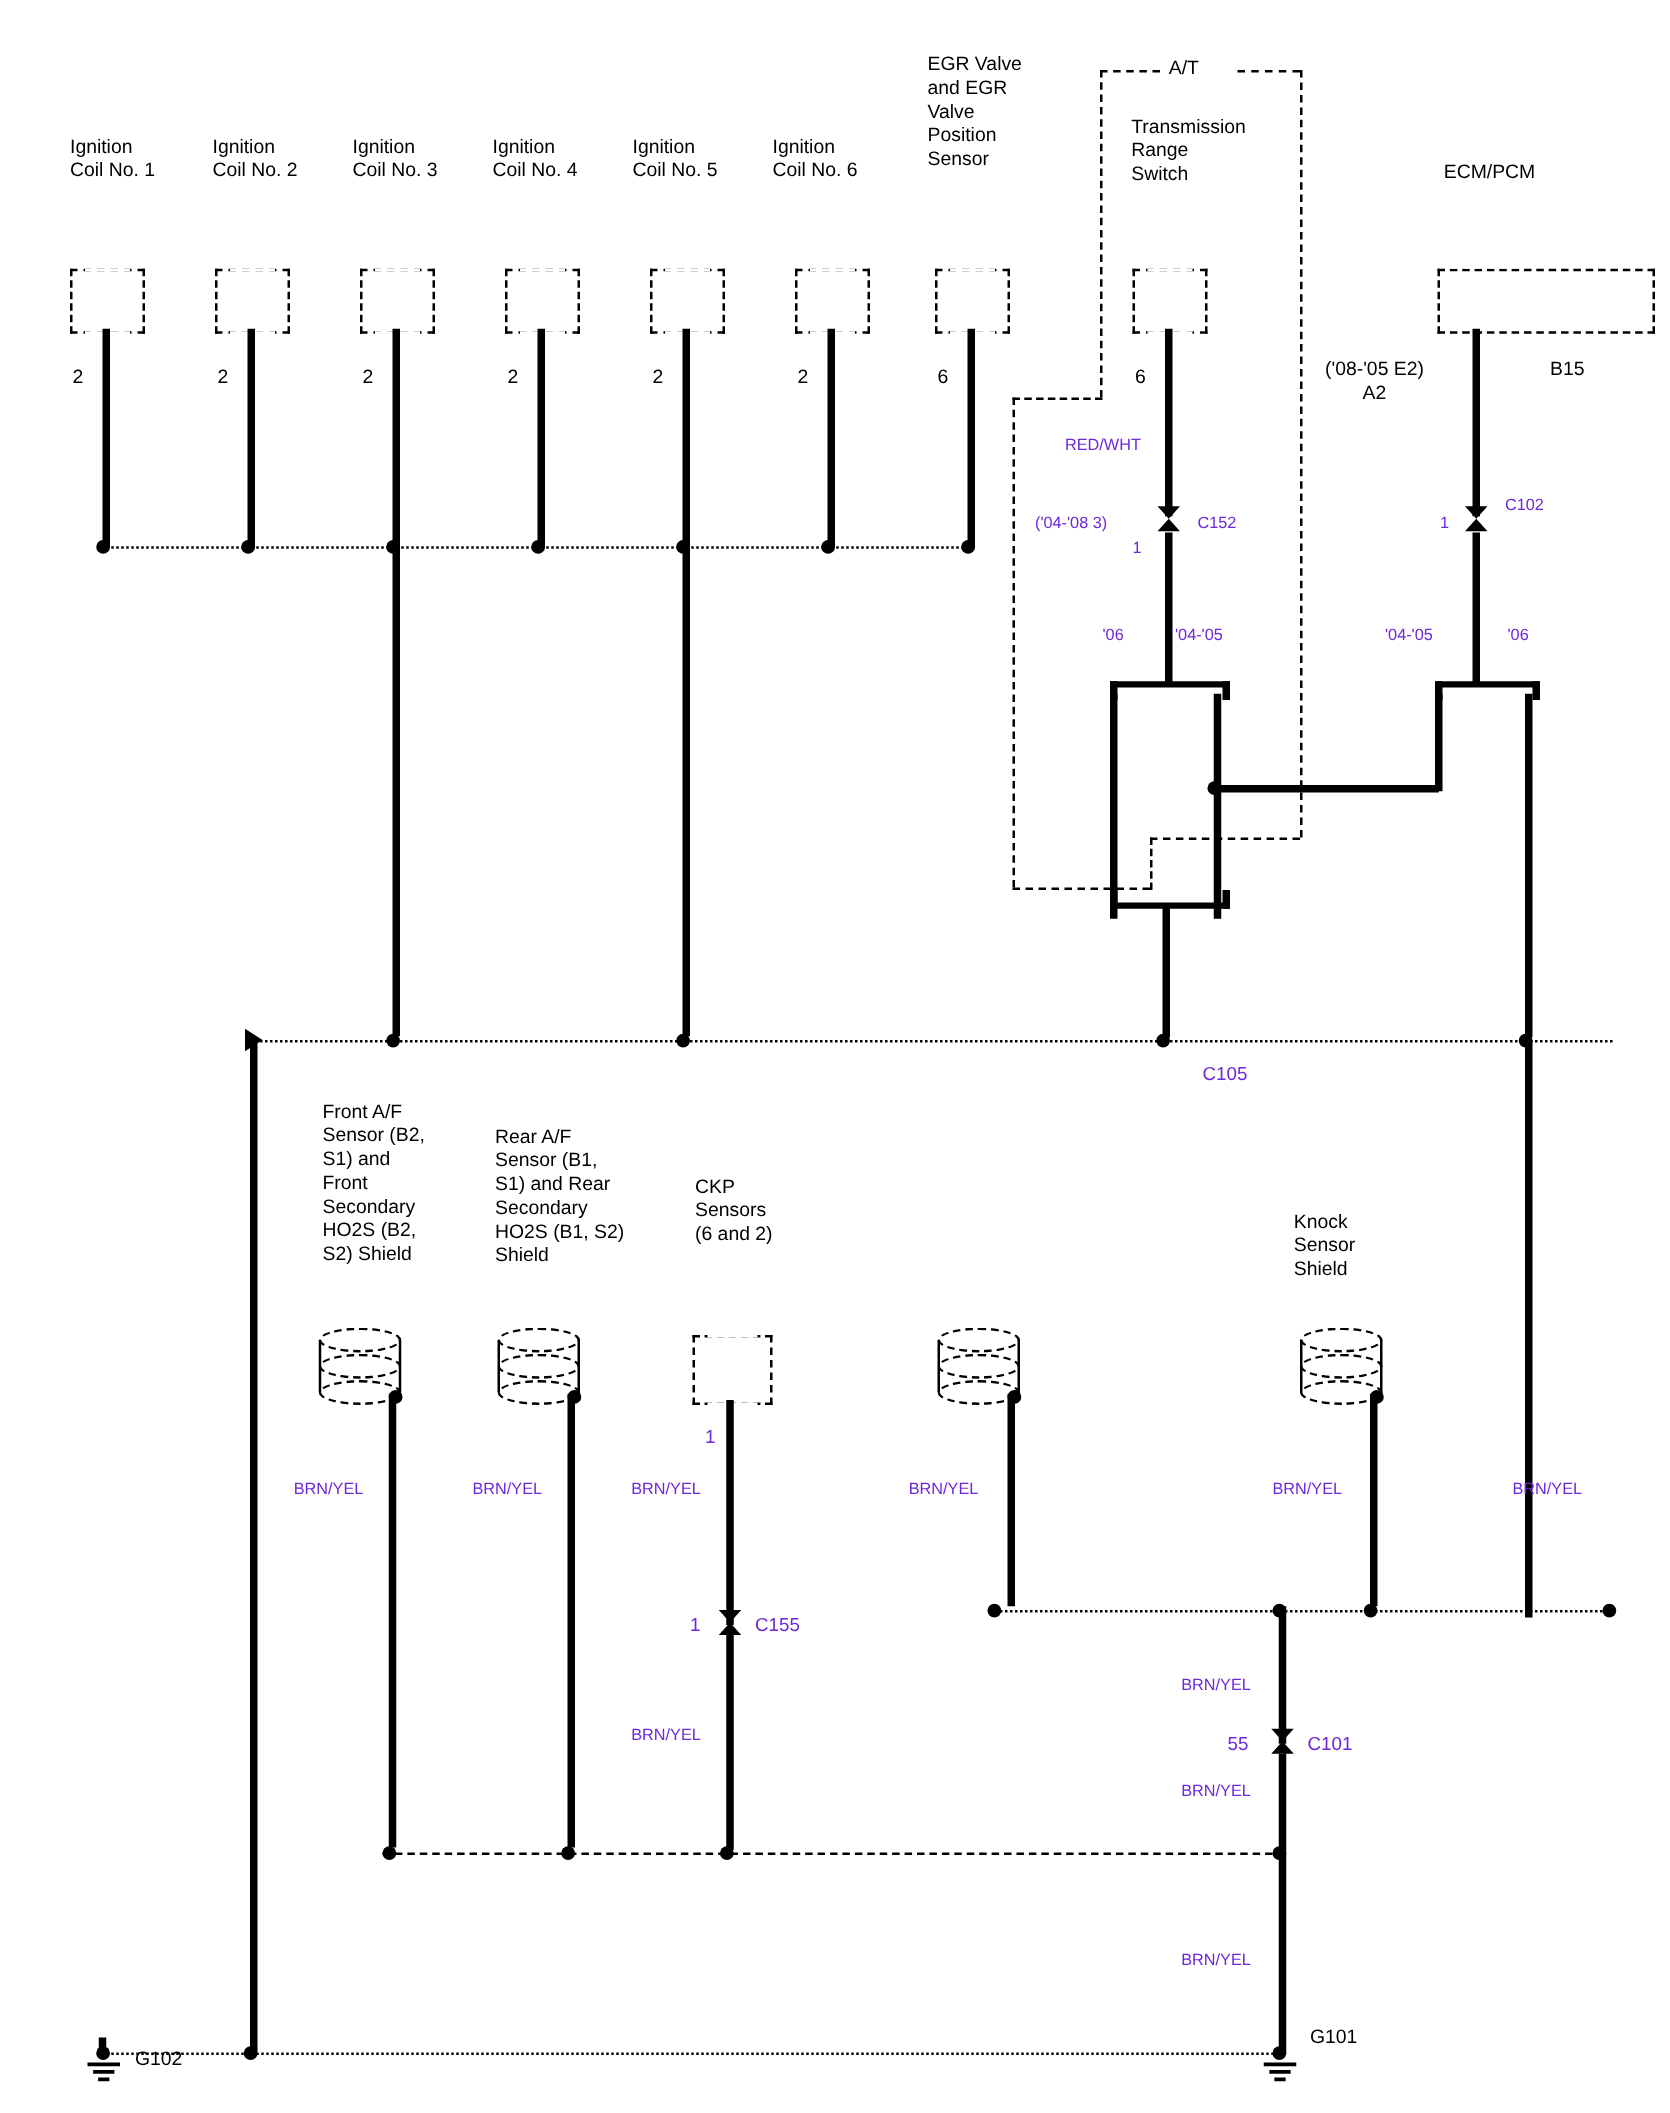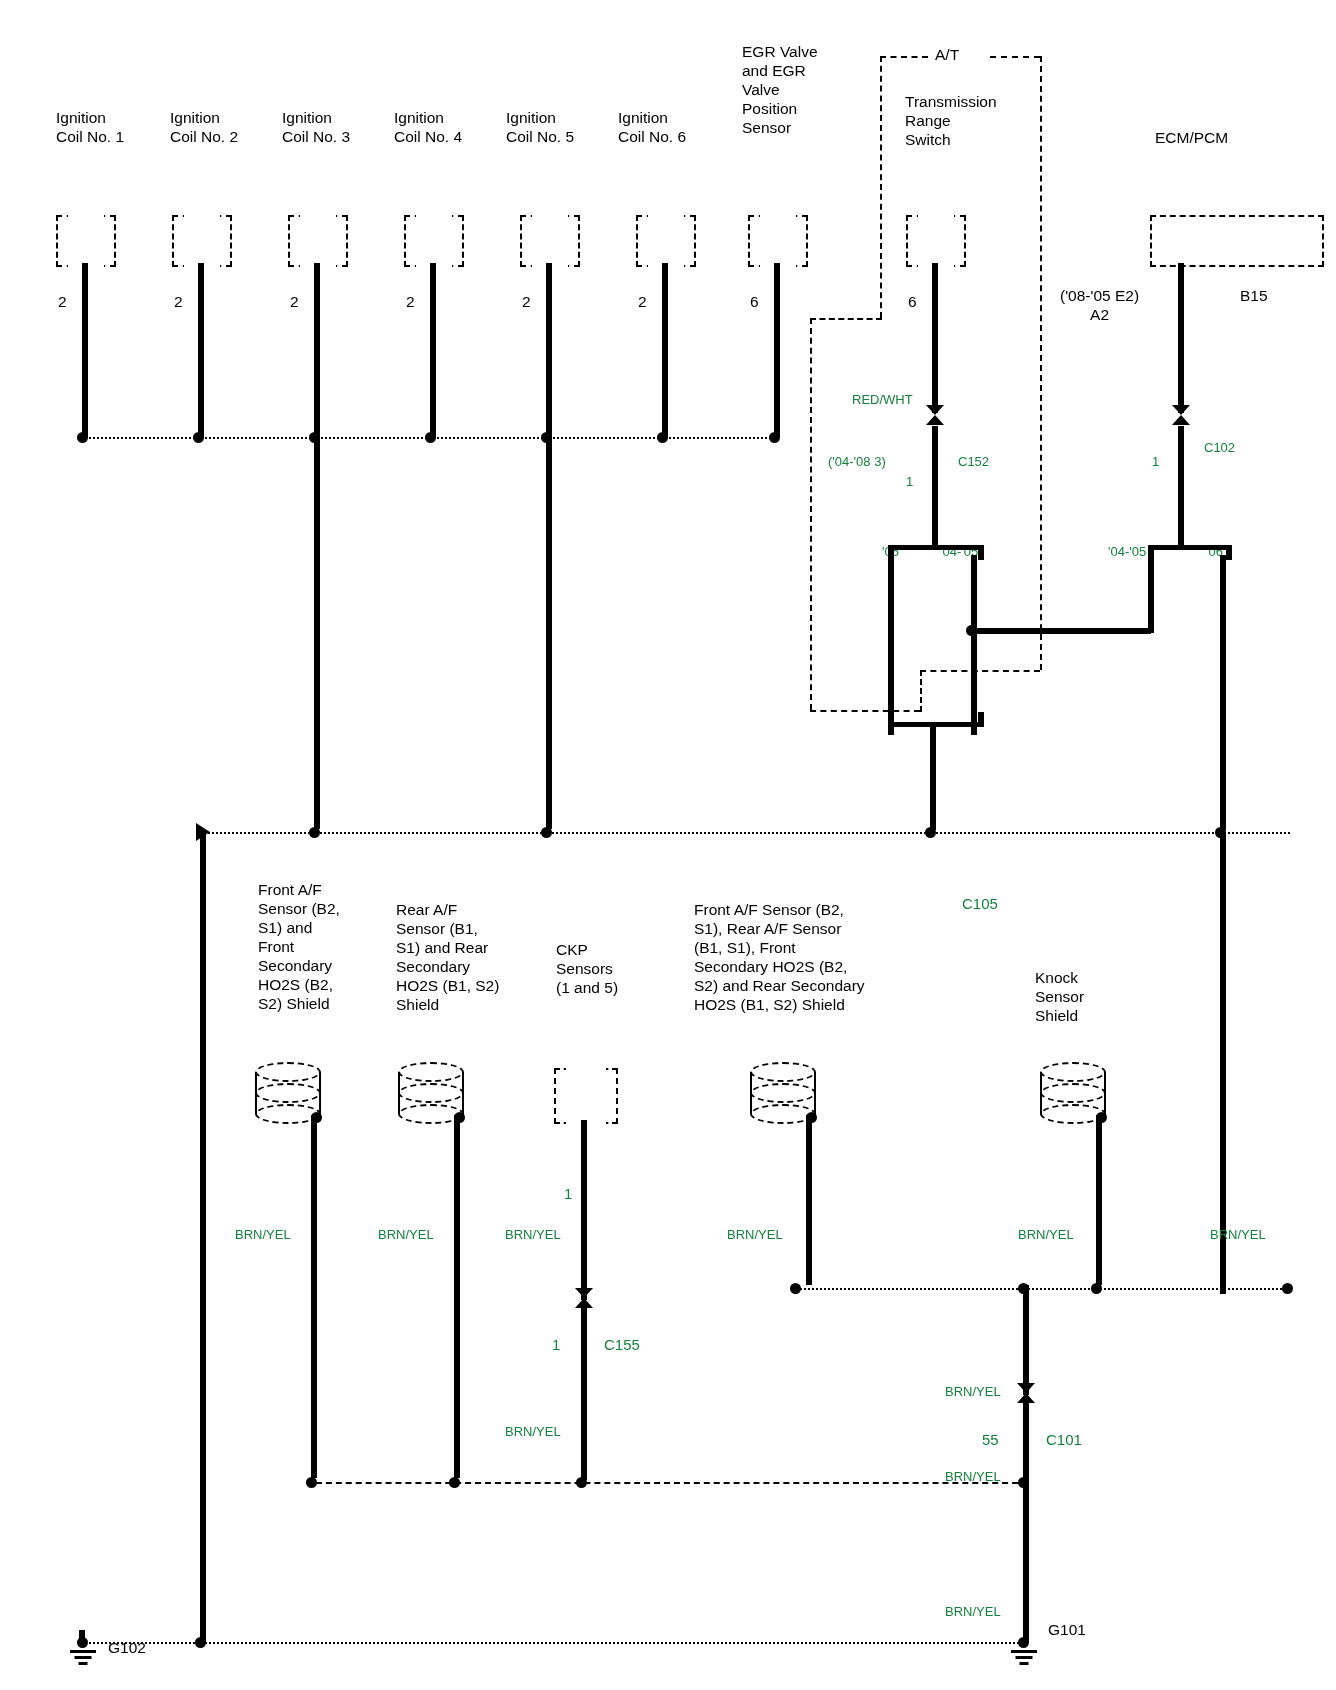--- a/index.html
+++ b/index.html
@@ -22,23 +22,22 @@
     position: absolute;
     font-size: 15.5px;
     line-height: 19px;
     color: #000;
     white-space: pre-line;
   }
   .lbl-sm {
     position: absolute;
     font-size: 13px;
     line-height: 16px;
-    color: #15803d;
+    color: #6d28d9;
     white-space: pre-line;
-    margin-top: 44px;
   }
   .note {
     position: absolute;
     font-size: 19px;
     left: 40px;
     top: 10px;
     color: #000;
   }
   
   .w {
@@ -323,27 +322,21 @@
 HO2S (B2,
 S2) Shield</div>
   <div class="lbl" style="left:396px; top:900px; width:130px;">Rear A/F
 Sensor (B1,
 S1) and Rear
 Secondary
 HO2S (B1, S2)
 Shield</div>
   <div class="lbl" style="left:556px; top:940px; width:90px;">CKP
 Sensors
-(1 and 5)</div>
-  <div class="lbl" style="left:694px; top:900px; width:230px;">Front A/F Sensor (B2,
-S1), Rear A/F Sensor
-(B1, S1), Front
-Secondary HO2S (B2,
-S2) and Rear Secondary
-HO2S (B1, S2) Shield</div>
+(6 and 2)</div>
   <div class="lbl" style="left:1035px; top:968px; width:110px;">Knock
 Sensor
 Shield</div>
 
   <div class="cyl" style="left:255px; top:1062px;">
     <div class="side"></div>
       <div class="ellipse e-top"></div>
       <div class="ellipse e-mid"></div>
       <div class="ellipse e-bot"></div>
   </div>

